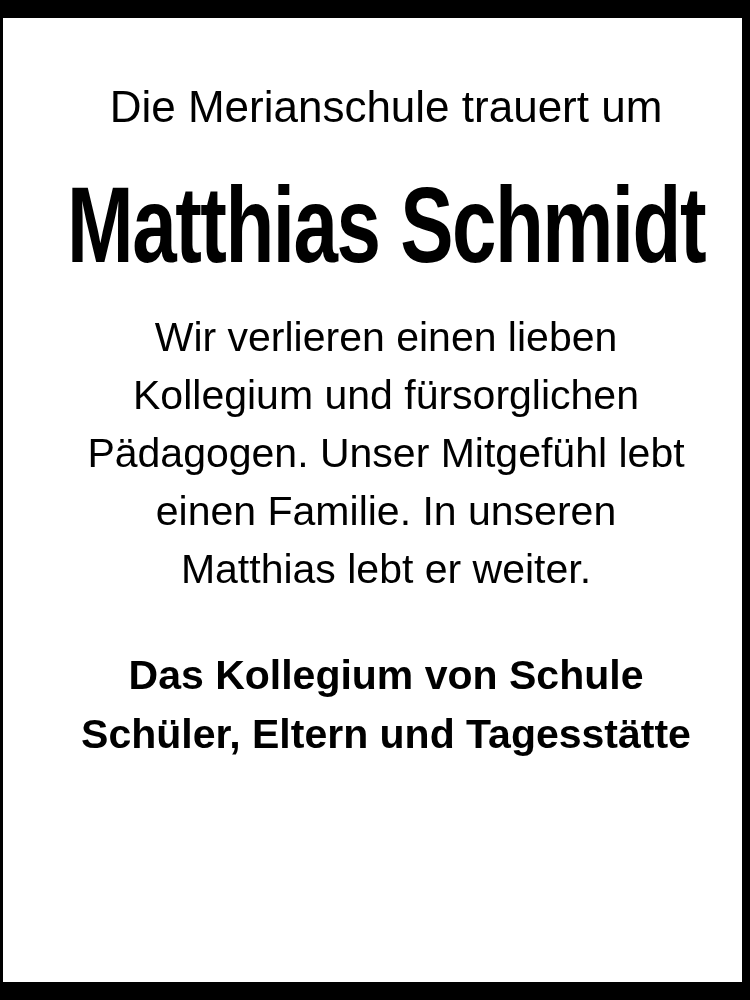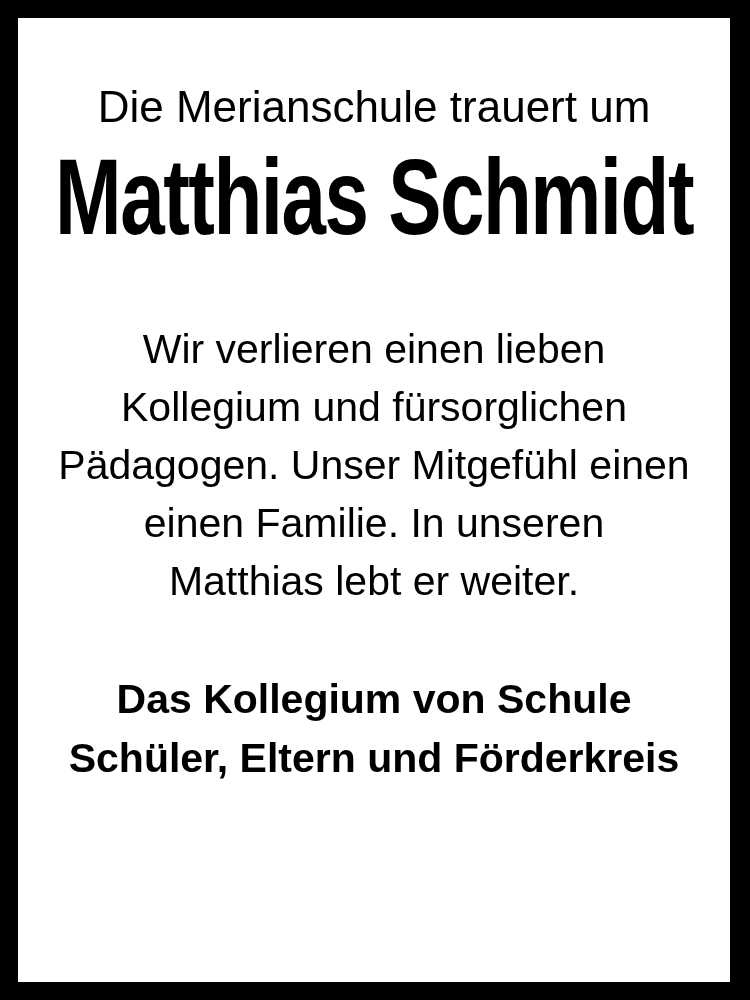--- a/index.html
+++ b/index.html
@@ -16,38 +16,39 @@
   }
   .frame {
     position: absolute;
     left: 0; top: 0;
     width: 750px;
     height: 1000px;
     background: #000000;
   }
   .card {
     position: absolute;
-    left: 18px;
+    left: 3px;
     top: 18px;
     width: 712px;
     height: 964px;
     background: #ffffff;
     color: #000000;
     text-align: center;
     overflow: hidden;
+    padding-left: 27px;
   }
   .intro {
     margin-top: 64px;
     font-size: 44px;
     line-height: 50px;
     font-weight: 400;
     letter-spacing: 0px;
   }
   .name-wrap {
-    margin-top: 10px;
+    margin-top: 38px;
     height: 110px;
     display: flex;
     align-items: flex-end;
     justify-content: center;
   }
   .name {
     font-size: 108px;
     line-height: 110px;
     font-weight: 700;
     white-space: nowrap;
@@ -55,27 +56,27 @@
     transform: scaleX(0.74);
     transform-origin: center center;
   }
   .dates {
     margin-top: 14px;
     font-size: 40px;
     line-height: 46px;
     font-weight: 400;
   }
   .body-text {
-    margin-top: 68px;
+    margin-top: 28px;
     font-size: 41px;
     line-height: 58px;
     font-weight: 400;
   }
   .signature {
-    margin-top: 60px;
+    margin-top: 48px;
     font-size: 41px;
     line-height: 59px;
     font-weight: 700;
   }
 </style>
 </head>
 <body>
 
 <div class="frame">
   <div class="card">
@@ -83,24 +84,24 @@
     <div class="intro">Die Merianschule trauert um</div>
 
     <div class="name-wrap">
       <div class="name">Matthias Schmidt</div>
     </div>
 
 
     <div class="body-text">
       <div>Wir verlieren einen lieben</div>
       <div>Kollegium und fürsorglichen</div>
-      <div>Pädagogen. Unser Mitgefühl einen</div>
+      <div>Pädagogen. Unser Mitgefühl lebt</div>
       <div>einen Familie. In unseren</div>
       <div>Matthias lebt er weiter.</div>
     </div>
 
     <div class="signature">
       <div>Das Kollegium von Schule</div>
-      <div>Schüler, Eltern und Förderkreis</div>
+      <div>Schüler, Eltern und Tagesstätte</div>
     </div>
 
   </div>
 </div>
 
 </body></html>

